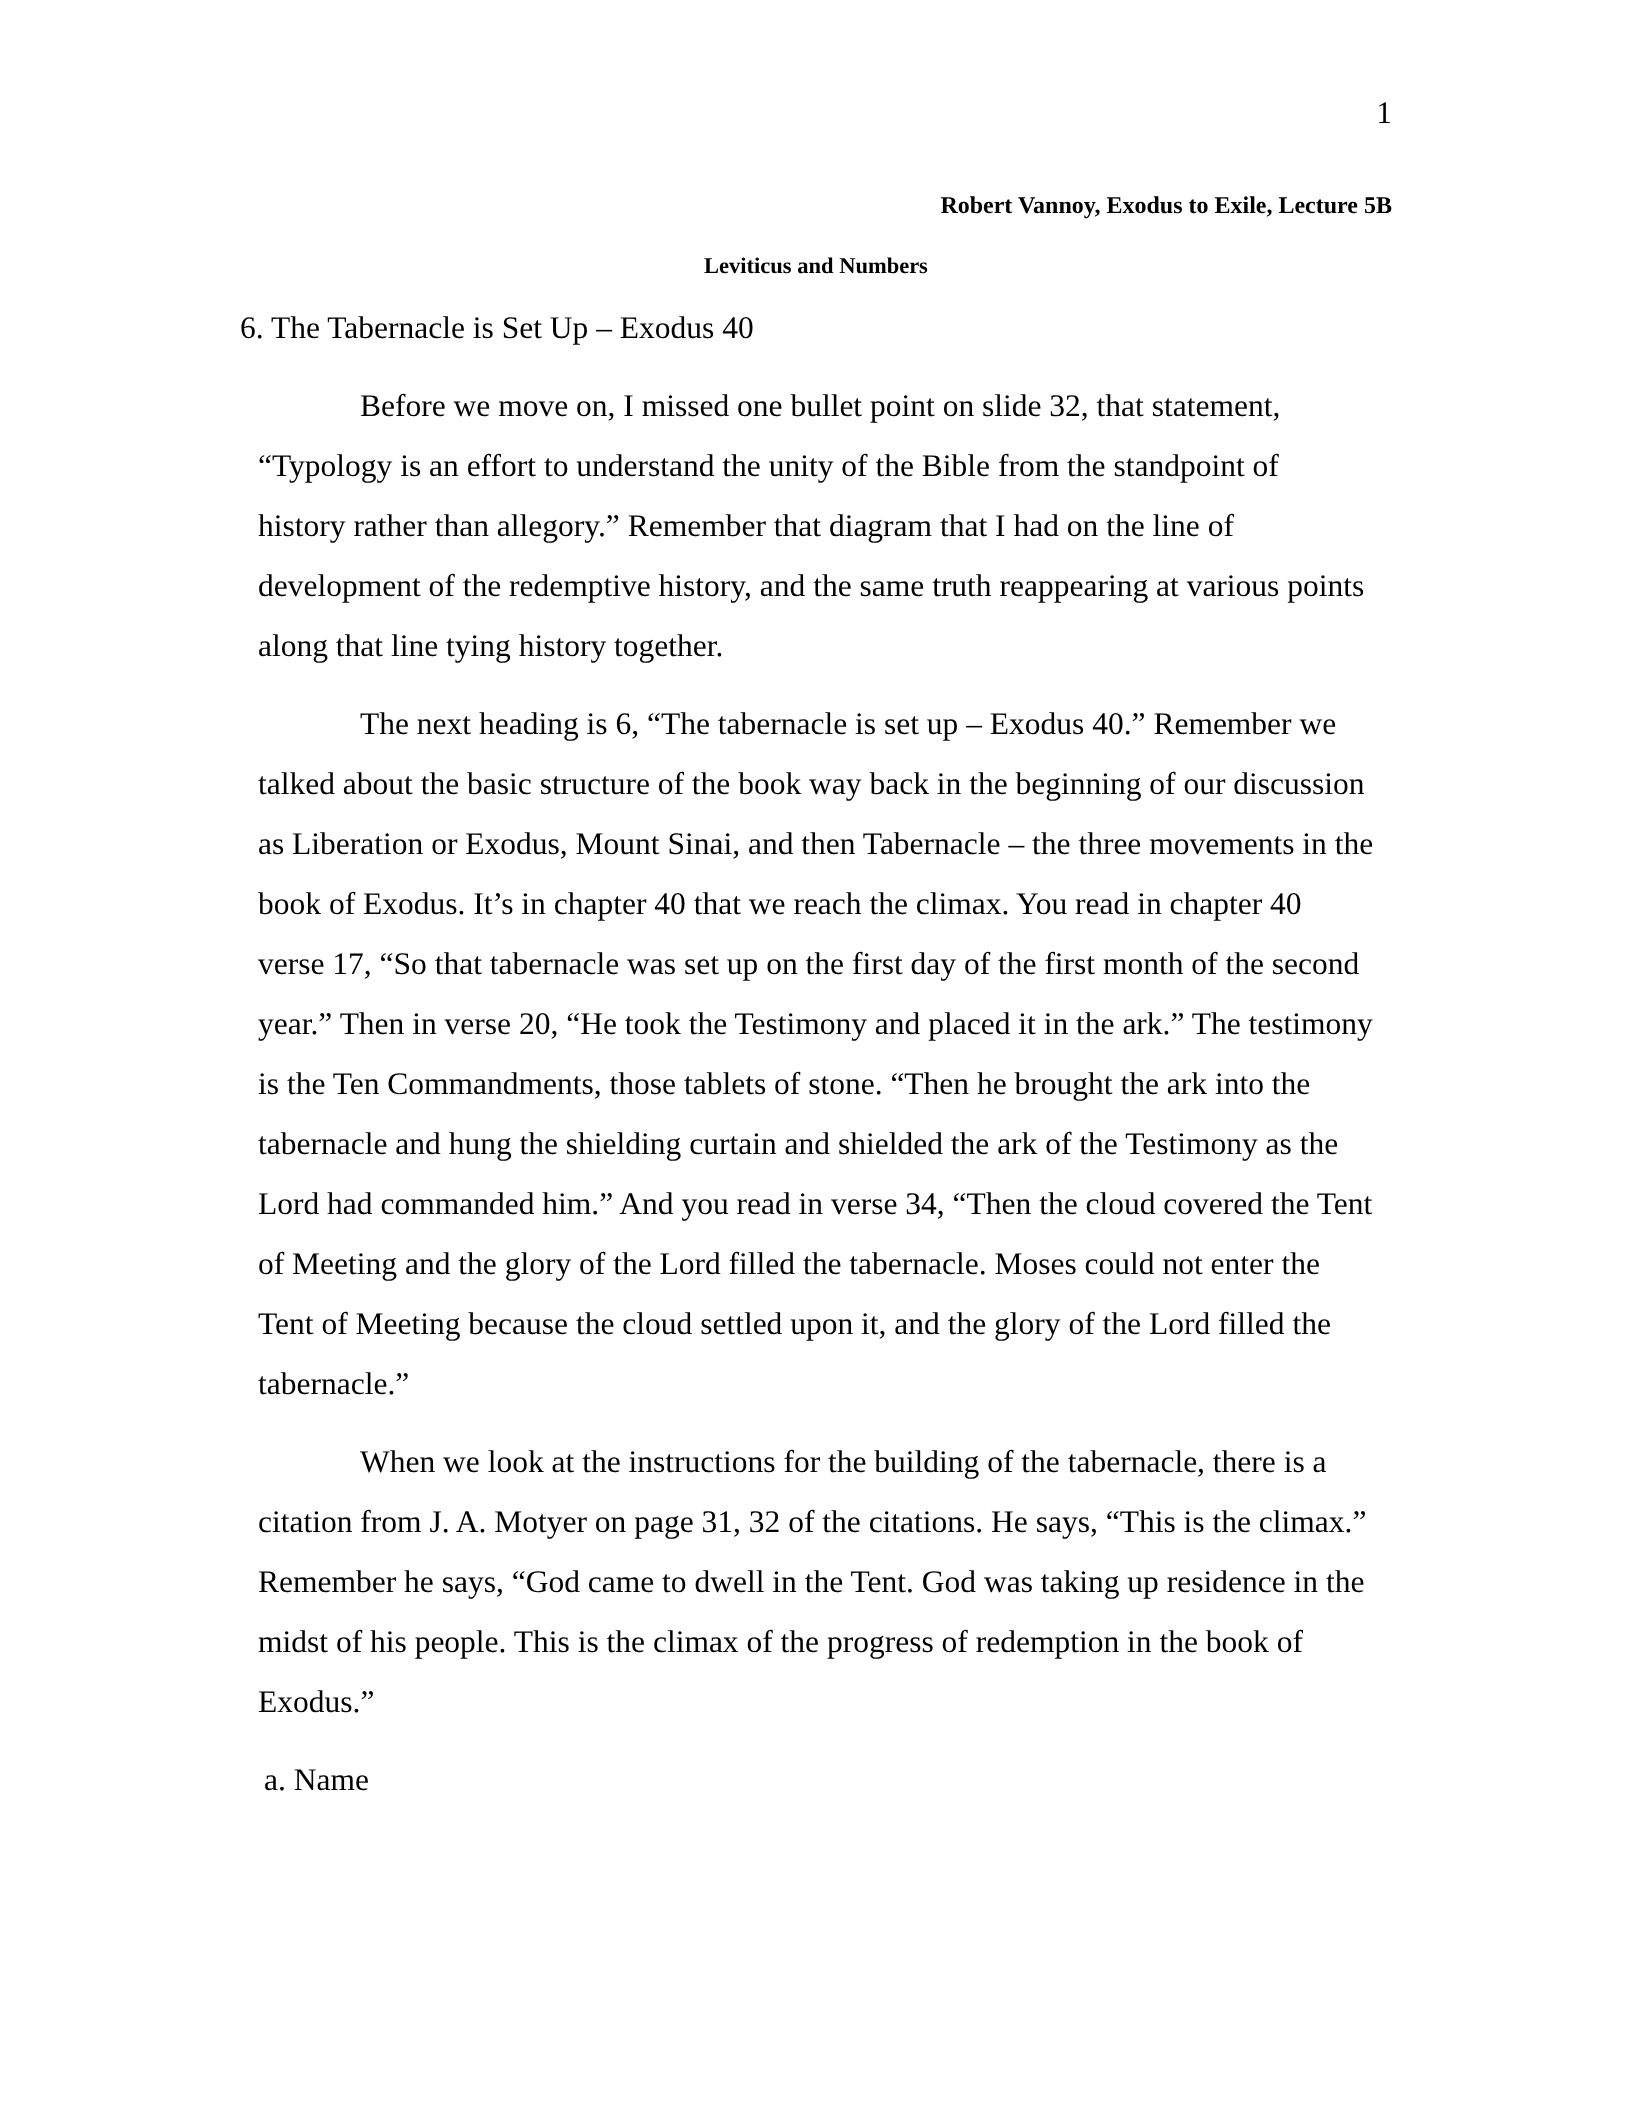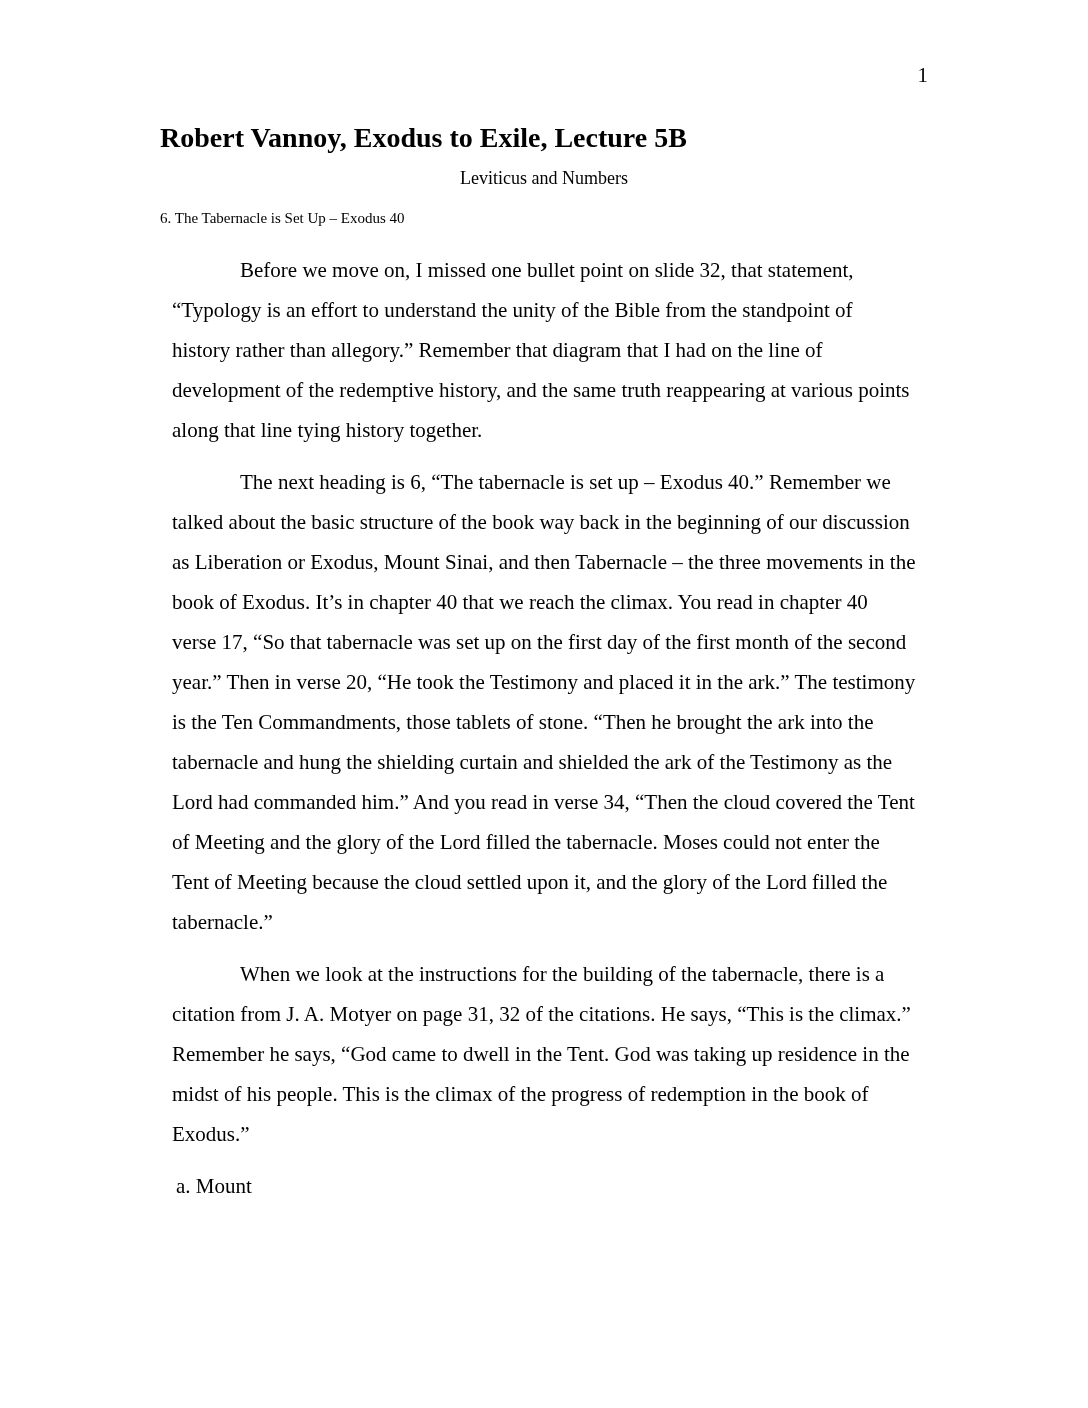--- a/index.html
+++ b/index.html
@@ -23,35 +23,35 @@
   }
   .page-number {
     position: absolute;
     top: 62px;
     right: 160px;
     font-size: 21px;
     line-height: 26px;
   }
   .doc-title {
     margin: 58px 0 0 0;
-    font-size: 28px;
+    font-size: 16px;
     font-weight: bold;
-    text-align: left;
+    text-align: right;
     line-height: 40px;
   }
   .doc-subtitle {
     margin: 0;
-    font-size: 18px;
-    font-weight: normal;
+    font-size: 15px;
+    font-weight: bold;
     text-align: center;
     line-height: 40px;
   }
   .section-heading {
     margin: 0;
-    font-size: 15px;
+    font-size: 21px;
     line-height: 40px;
   }
   .para {
     margin: 12px;
     font-size: 21px;
     line-height: 40px;
     text-indent: 68px;
     text-align: left;
   }
   .section-heading.spaced-top {
@@ -77,16 +77,16 @@
 
   <p class="section-heading">6. The Tabernacle is Set Up – Exodus 40</p>
 
   <p class="para">Before we move on, I missed one bullet point on slide 32, that statement, “Typology is an effort to understand the unity of the Bible from the standpoint of history rather than allegory.” Remember that diagram that I had on the line of development of the redemptive history, and the same truth reappearing at various points along that line tying history together.</p>
 
   <p class="para">The next heading is 6, “The tabernacle is set up – Exodus 40.” Remember we talked about the basic structure of the book way back in the beginning of our discussion as Liberation or Exodus, Mount Sinai, and then Tabernacle – the three movements in the book of Exodus. It’s in chapter 40 that we reach the climax. You read in chapter 40 verse 17, “So that tabernacle was set up on the first day of the first month of the second year.” Then in verse 20, “He took the Testimony and placed it in the ark.” The testimony is the Ten Commandments, those tablets of stone. “Then he brought the ark into the tabernacle and hung the shielding curtain and shielded the ark of the Testimony as the Lord had commanded him.” And you read in verse 34, “Then the cloud covered the Tent of Meeting and the glory of the Lord filled the tabernacle. Moses could not enter the Tent of Meeting because the cloud settled upon it, and the glory of the Lord filled the tabernacle.”</p>
 
   <p class="para">When we look at the instructions for the building of the tabernacle, there is a citation from J. A. Motyer on page 31, 32 of the citations. He says, “This is the climax.” Remember he says, “God came to dwell in the Tent. God was taking up residence in the midst of his people. This is the climax of the progress of redemption in the book of Exodus.”</p>
 
 
-  <p class="sub-heading">a.  Mount</p>
+  <p class="sub-heading">a.  Name</p>
 
 
 </div>
 
 </body></html>

